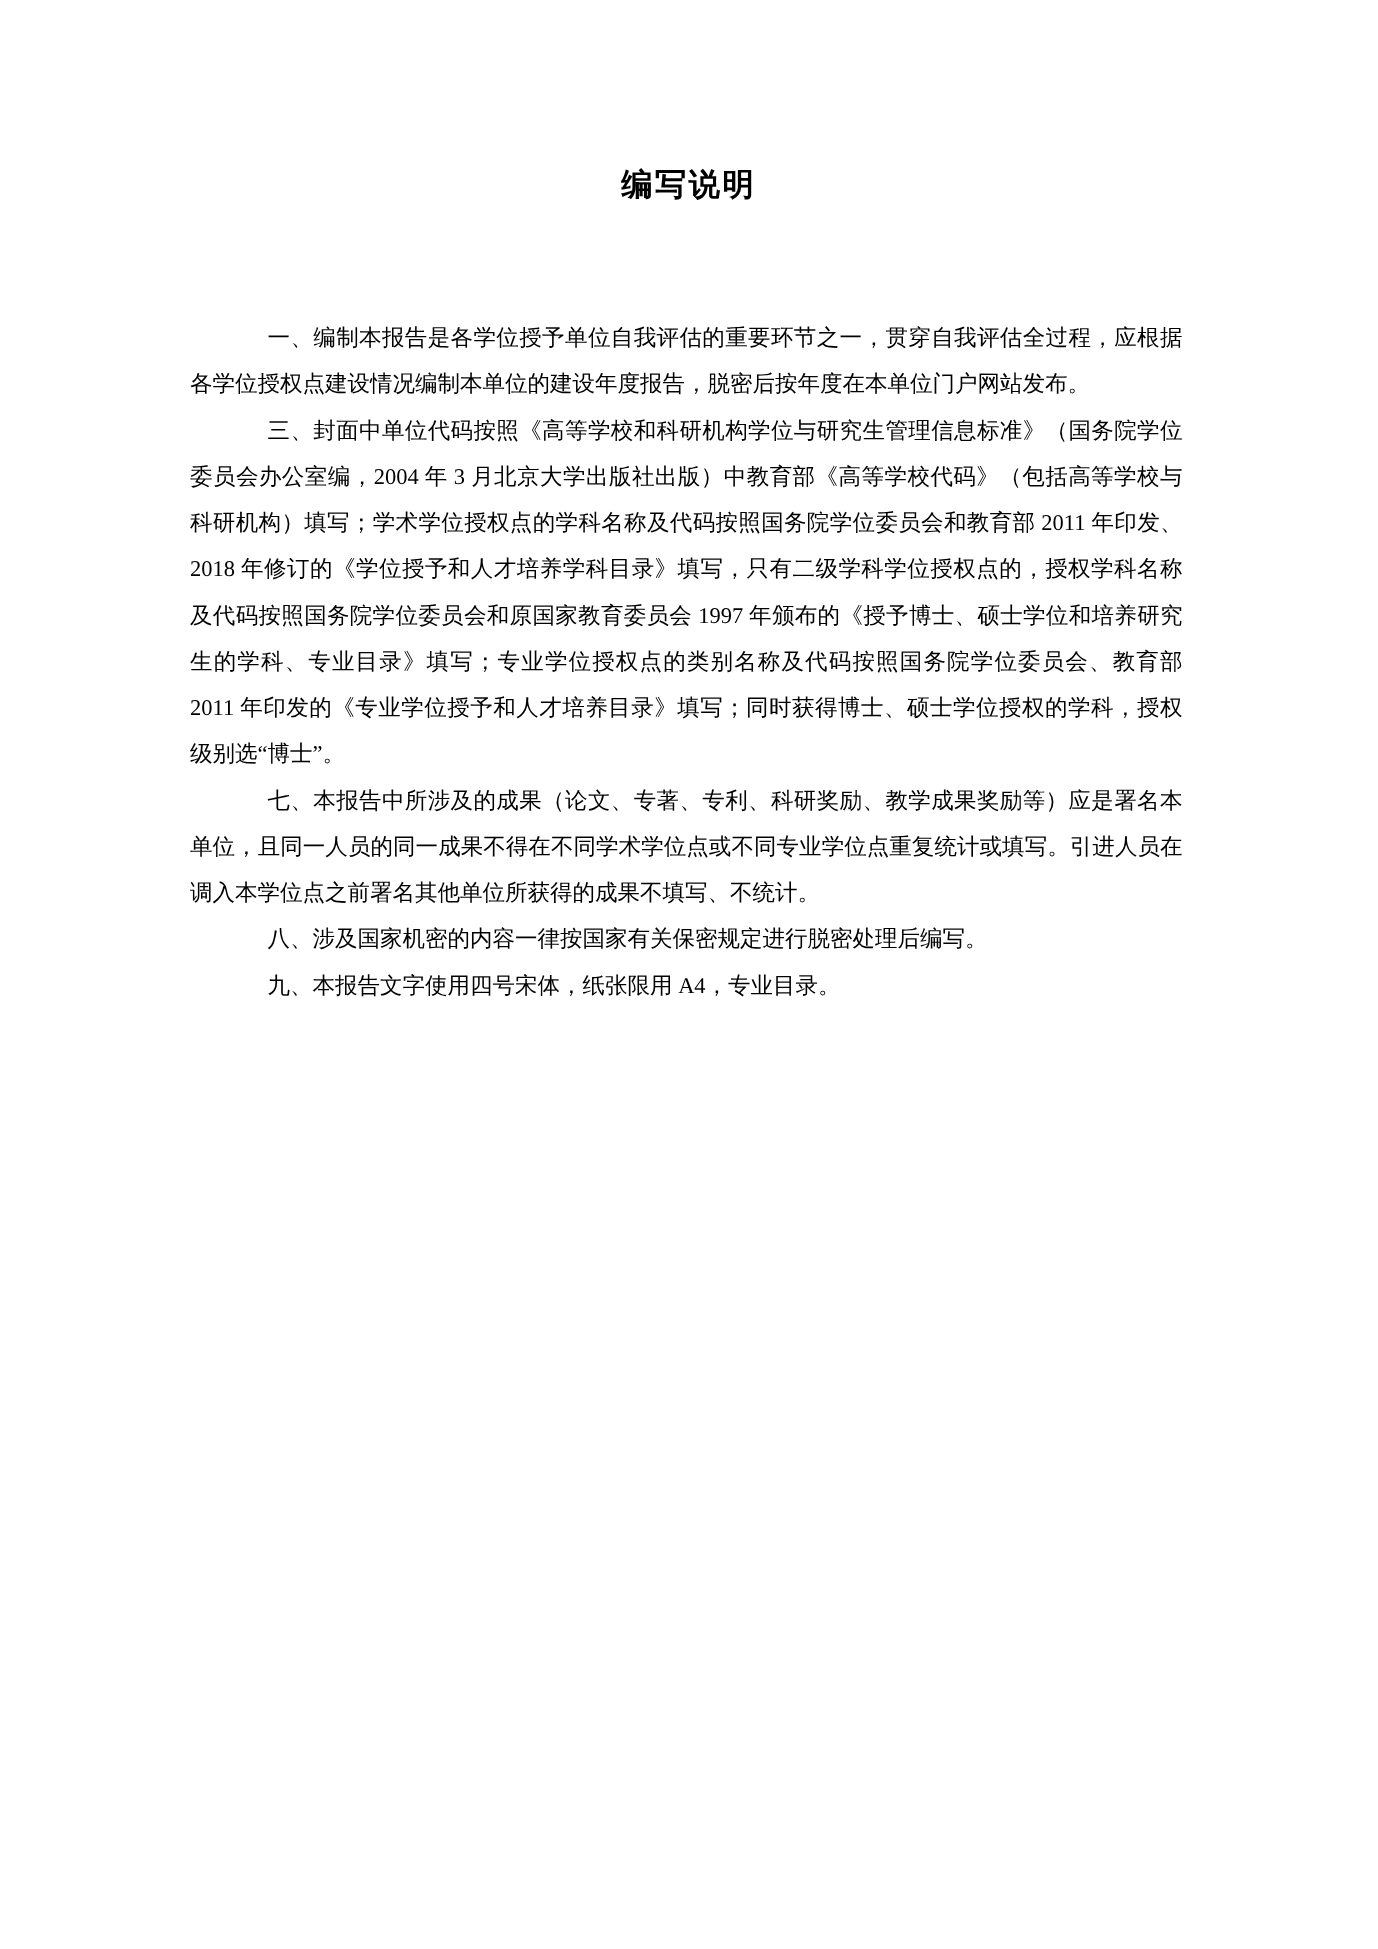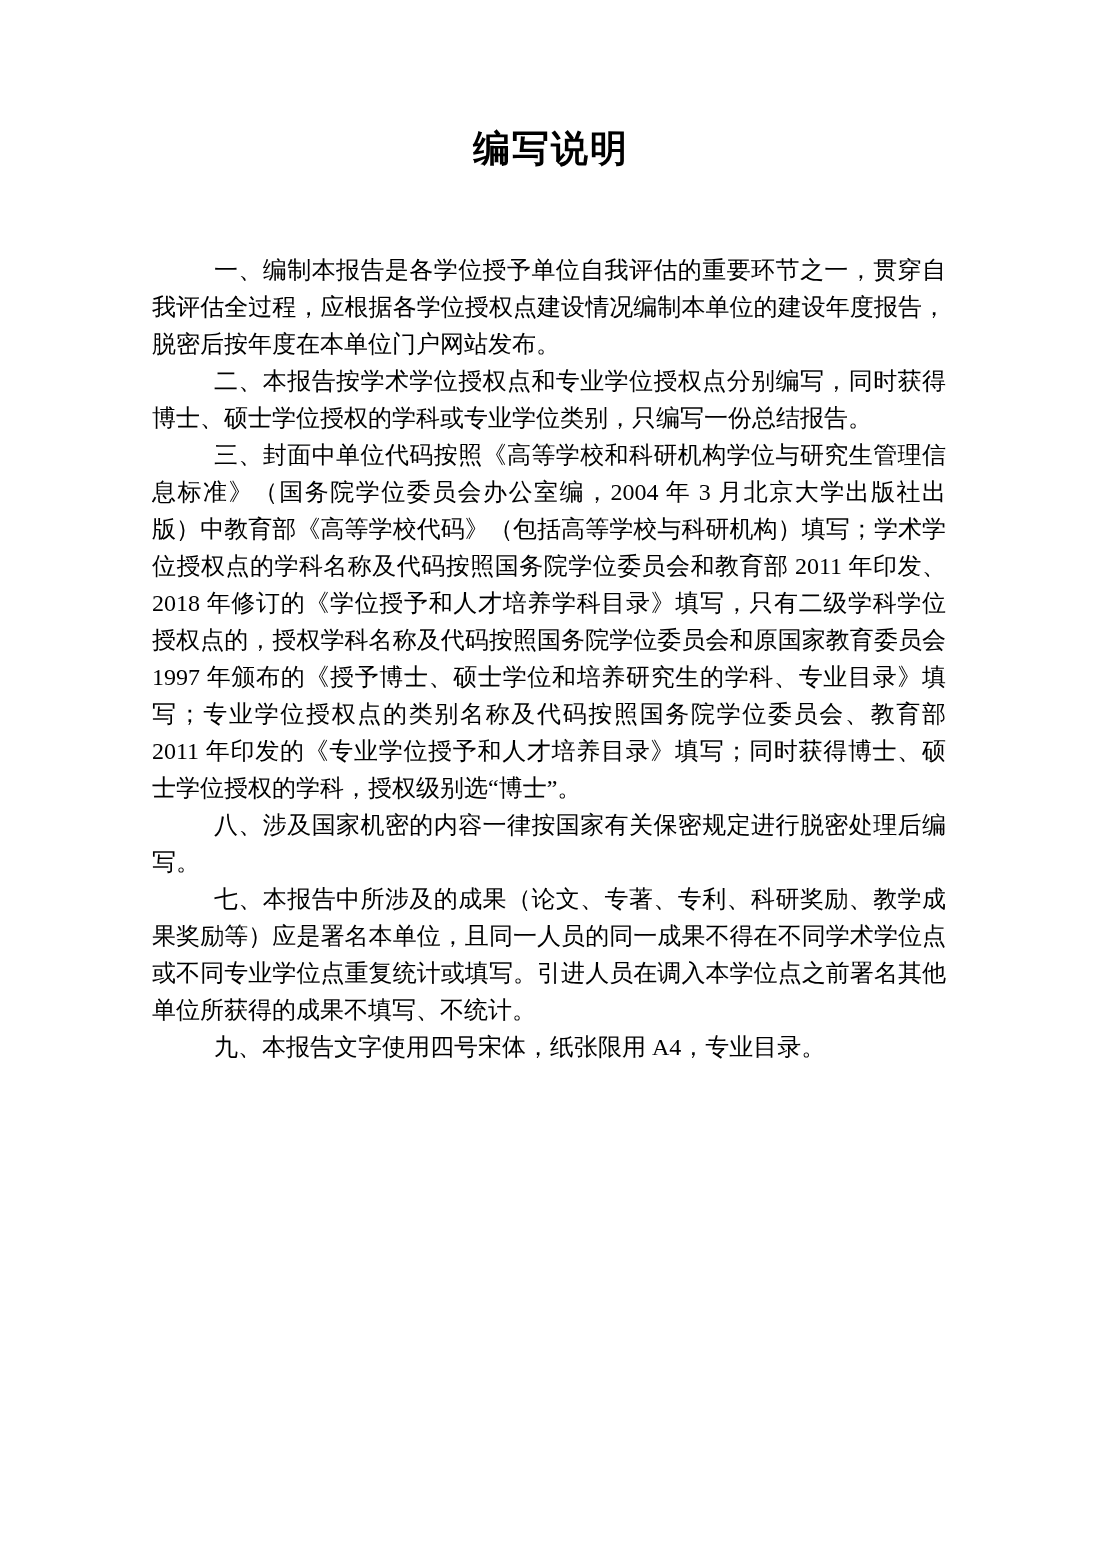--- a/index.html
+++ b/index.html
@@ -16,47 +16,46 @@
     box-sizing: border-box;
     padding-top: 128px;
     overflow: hidden;
     color: #000000;
   }
   .doc-title {
     margin: 0;
     text-align: center;
     font-family: "Liberation Serif", "DejaVu Serif", serif;
     font-weight: bold;
-    font-size: 37px;
+    font-size: 25px;
     line-height: 42px;
     letter-spacing: 2px;
     color: #000000;
   }
   .doc-body {
     margin: 82px 0 0 152px;
     width: 794px;
     font-family: "Liberation Serif", "DejaVu Serif", serif;
-    font-size: 24px;
+    font-size: 18px;
     line-height: 37px;
     text-align: justify;
     color: #000000;
   }
   .doc-body p {
     margin: 0;
     padding: 0;
     text-indent: 62px;
   }
 </style>
 </head>
 <body>
 
 <div class="page">
   <h1 class="doc-title">编写说明</h1>
 
   <div class="doc-body">
     <p>一、编制本报告是各学位授予单位自我评估的重要环节之一，贯穿自我评估全过程，应根据各学位授权点建设情况编制本单位的建设年度报告，脱密后按年度在本单位门户网站发布。</p>
-    <p>二、本报告按学术学位授权点和专业学位授权点分别编写，同时获得博士、硕士学位授权的学科或专业学位类别，只编写一份总结报告。</p>
     <p>三、封面中单位代码按照《高等学校和科研机构学位与研究生管理信息标准》（国务院学位委员会办公室编，2004 年 3 月北京大学出版社出版）中教育部《高等学校代码》（包括高等学校与科研机构）填写；学术学位授权点的学科名称及代码按照国务院学位委员会和教育部 2011 年印发、2018 年修订的《学位授予和人才培养学科目录》填写，只有二级学科学位授权点的，授权学科名称及代码按照国务院学位委员会和原国家教育委员会 1997 年颁布的《授予博士、硕士学位和培养研究生的学科、专业目录》填写；专业学位授权点的类别名称及代码按照国务院学位委员会、教育部 2011 年印发的《专业学位授予和人才培养目录》填写；同时获得博士、硕士学位授权的学科，授权级别选“博士”。</p>
+    <p>七、本报告中所涉及的成果（论文、专著、专利、科研奖励、教学成果奖励等）应是署名本单位，且同一人员的同一成果不得在不同学术学位点或不同专业学位点重复统计或填写。引进人员在调入本学位点之前署名其他单位所获得的成果不填写、不统计。</p>
     <p>八、涉及国家机密的内容一律按国家有关保密规定进行脱密处理后编写。</p>
-    <p>七、本报告中所涉及的成果（论文、专著、专利、科研奖励、教学成果奖励等）应是署名本单位，且同一人员的同一成果不得在不同学术学位点或不同专业学位点重复统计或填写。引进人员在调入本学位点之前署名其他单位所获得的成果不填写、不统计。</p>
     <p>九、本报告文字使用四号宋体，纸张限用 A4，专业目录。</p>
   </div>
 </div>
 
 </body></html>

